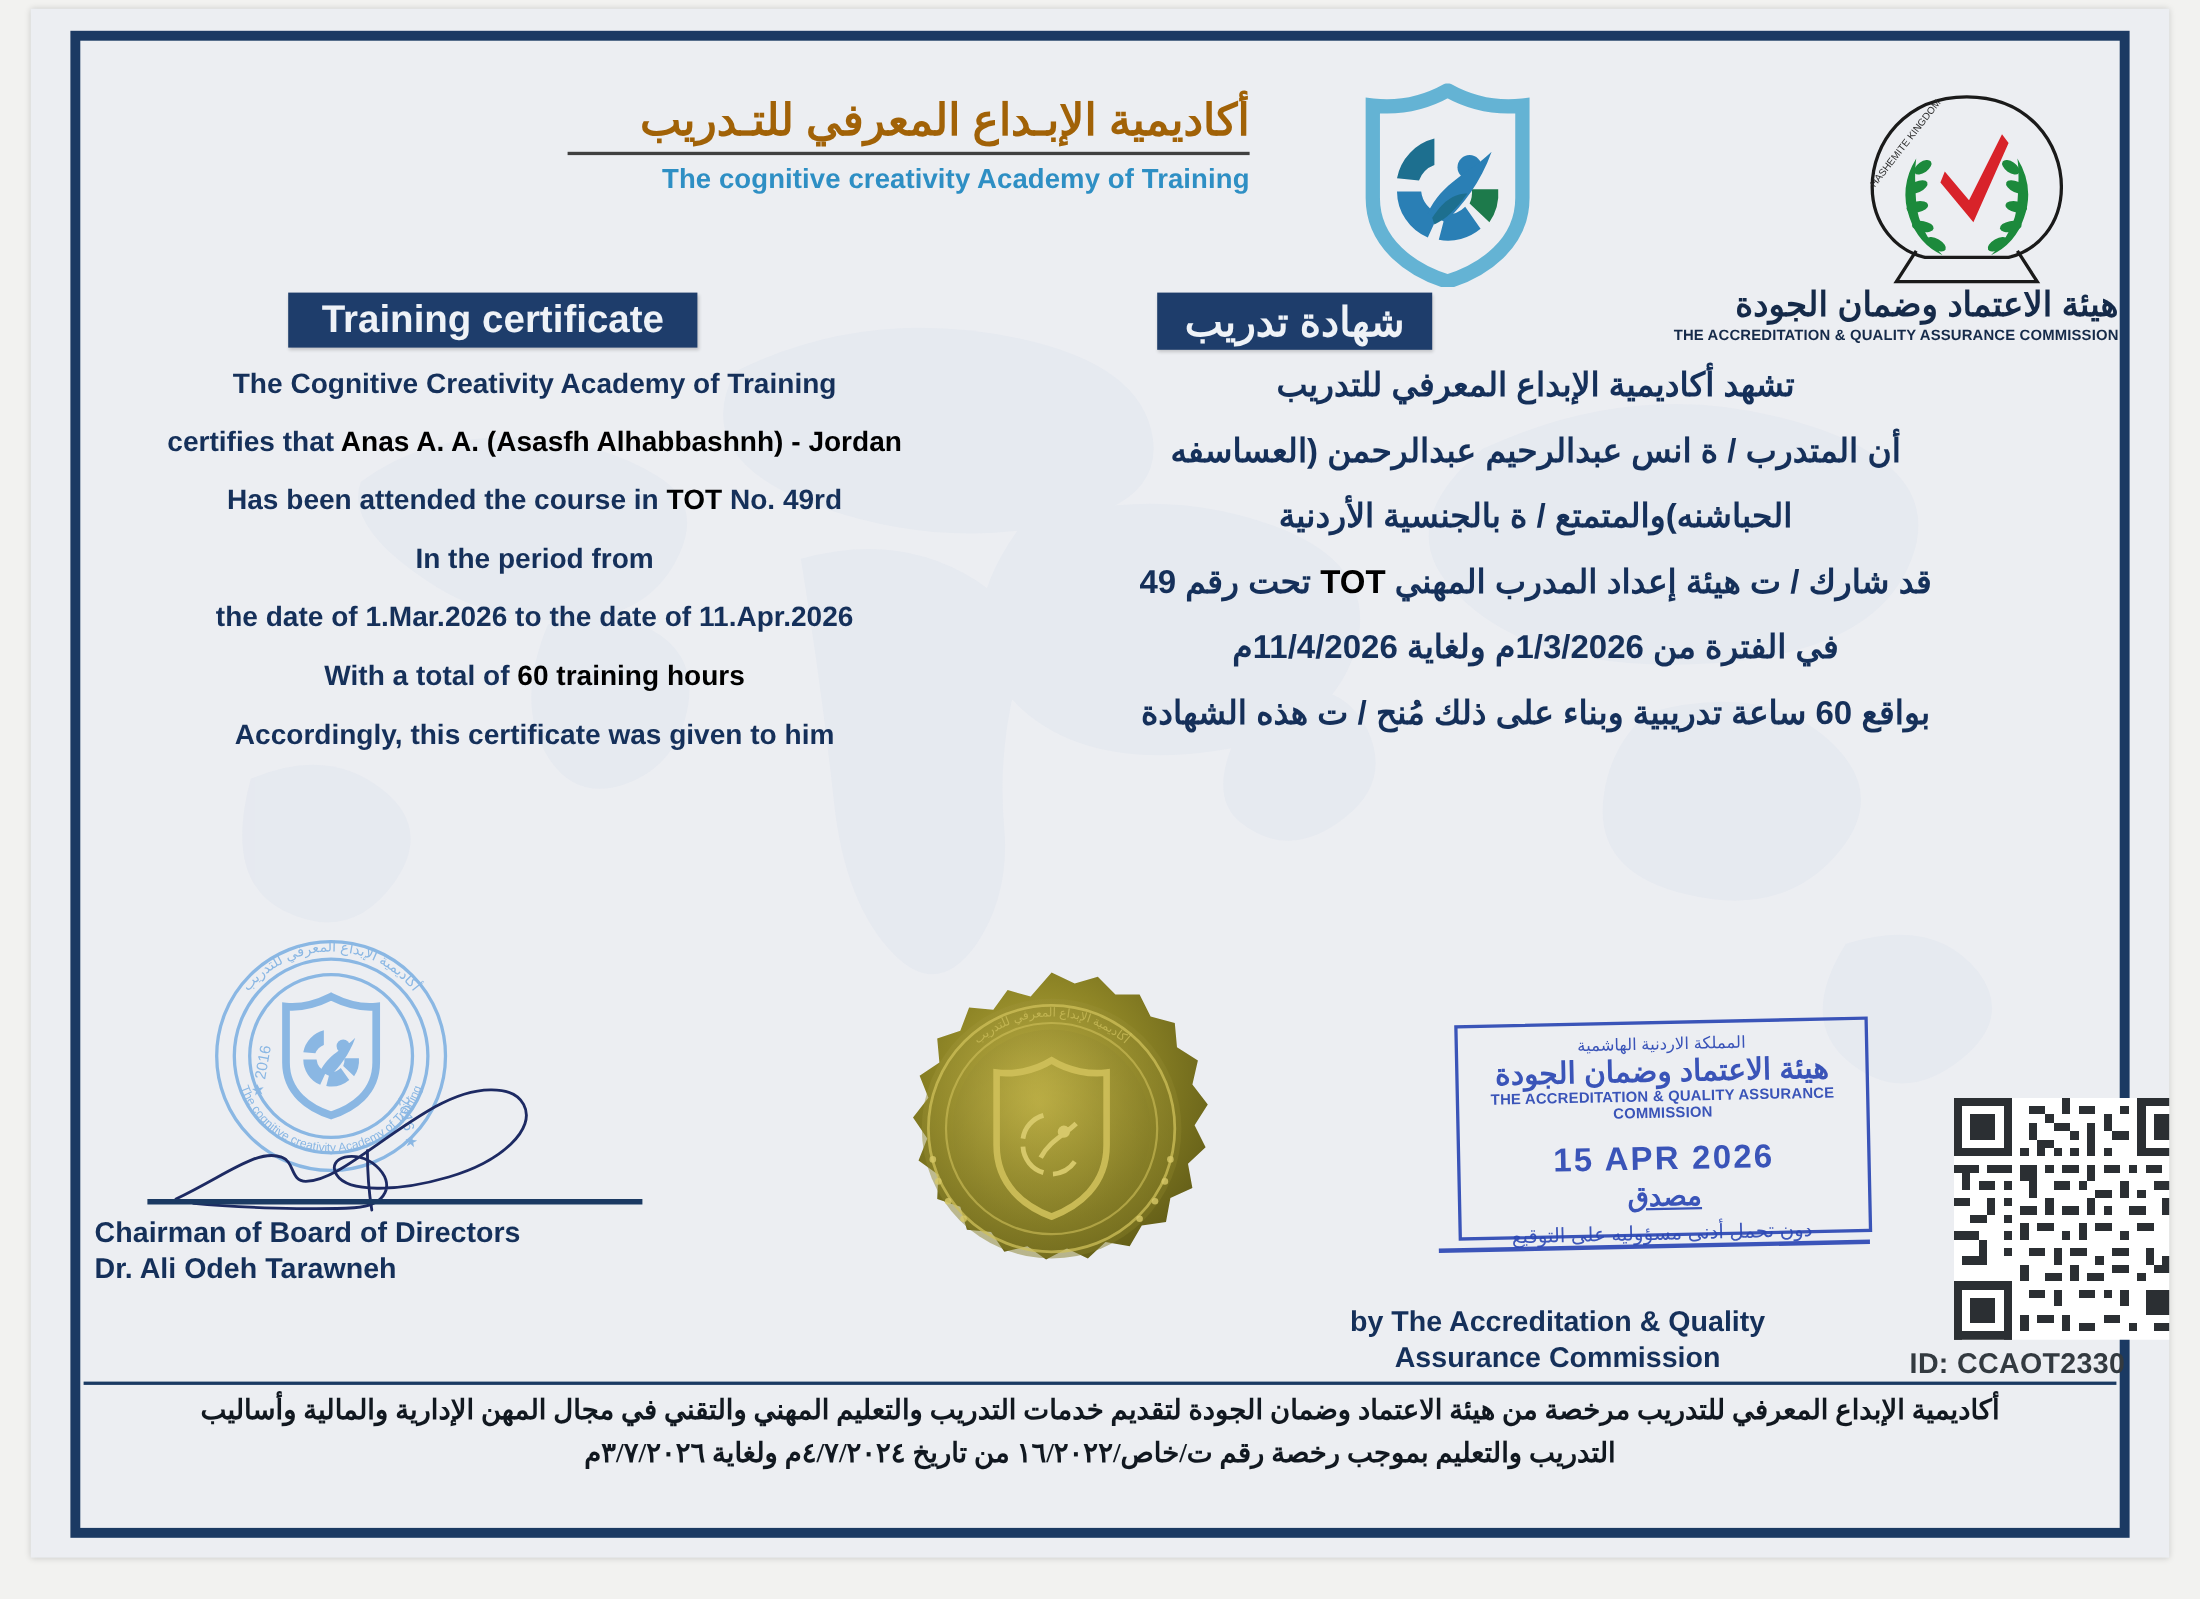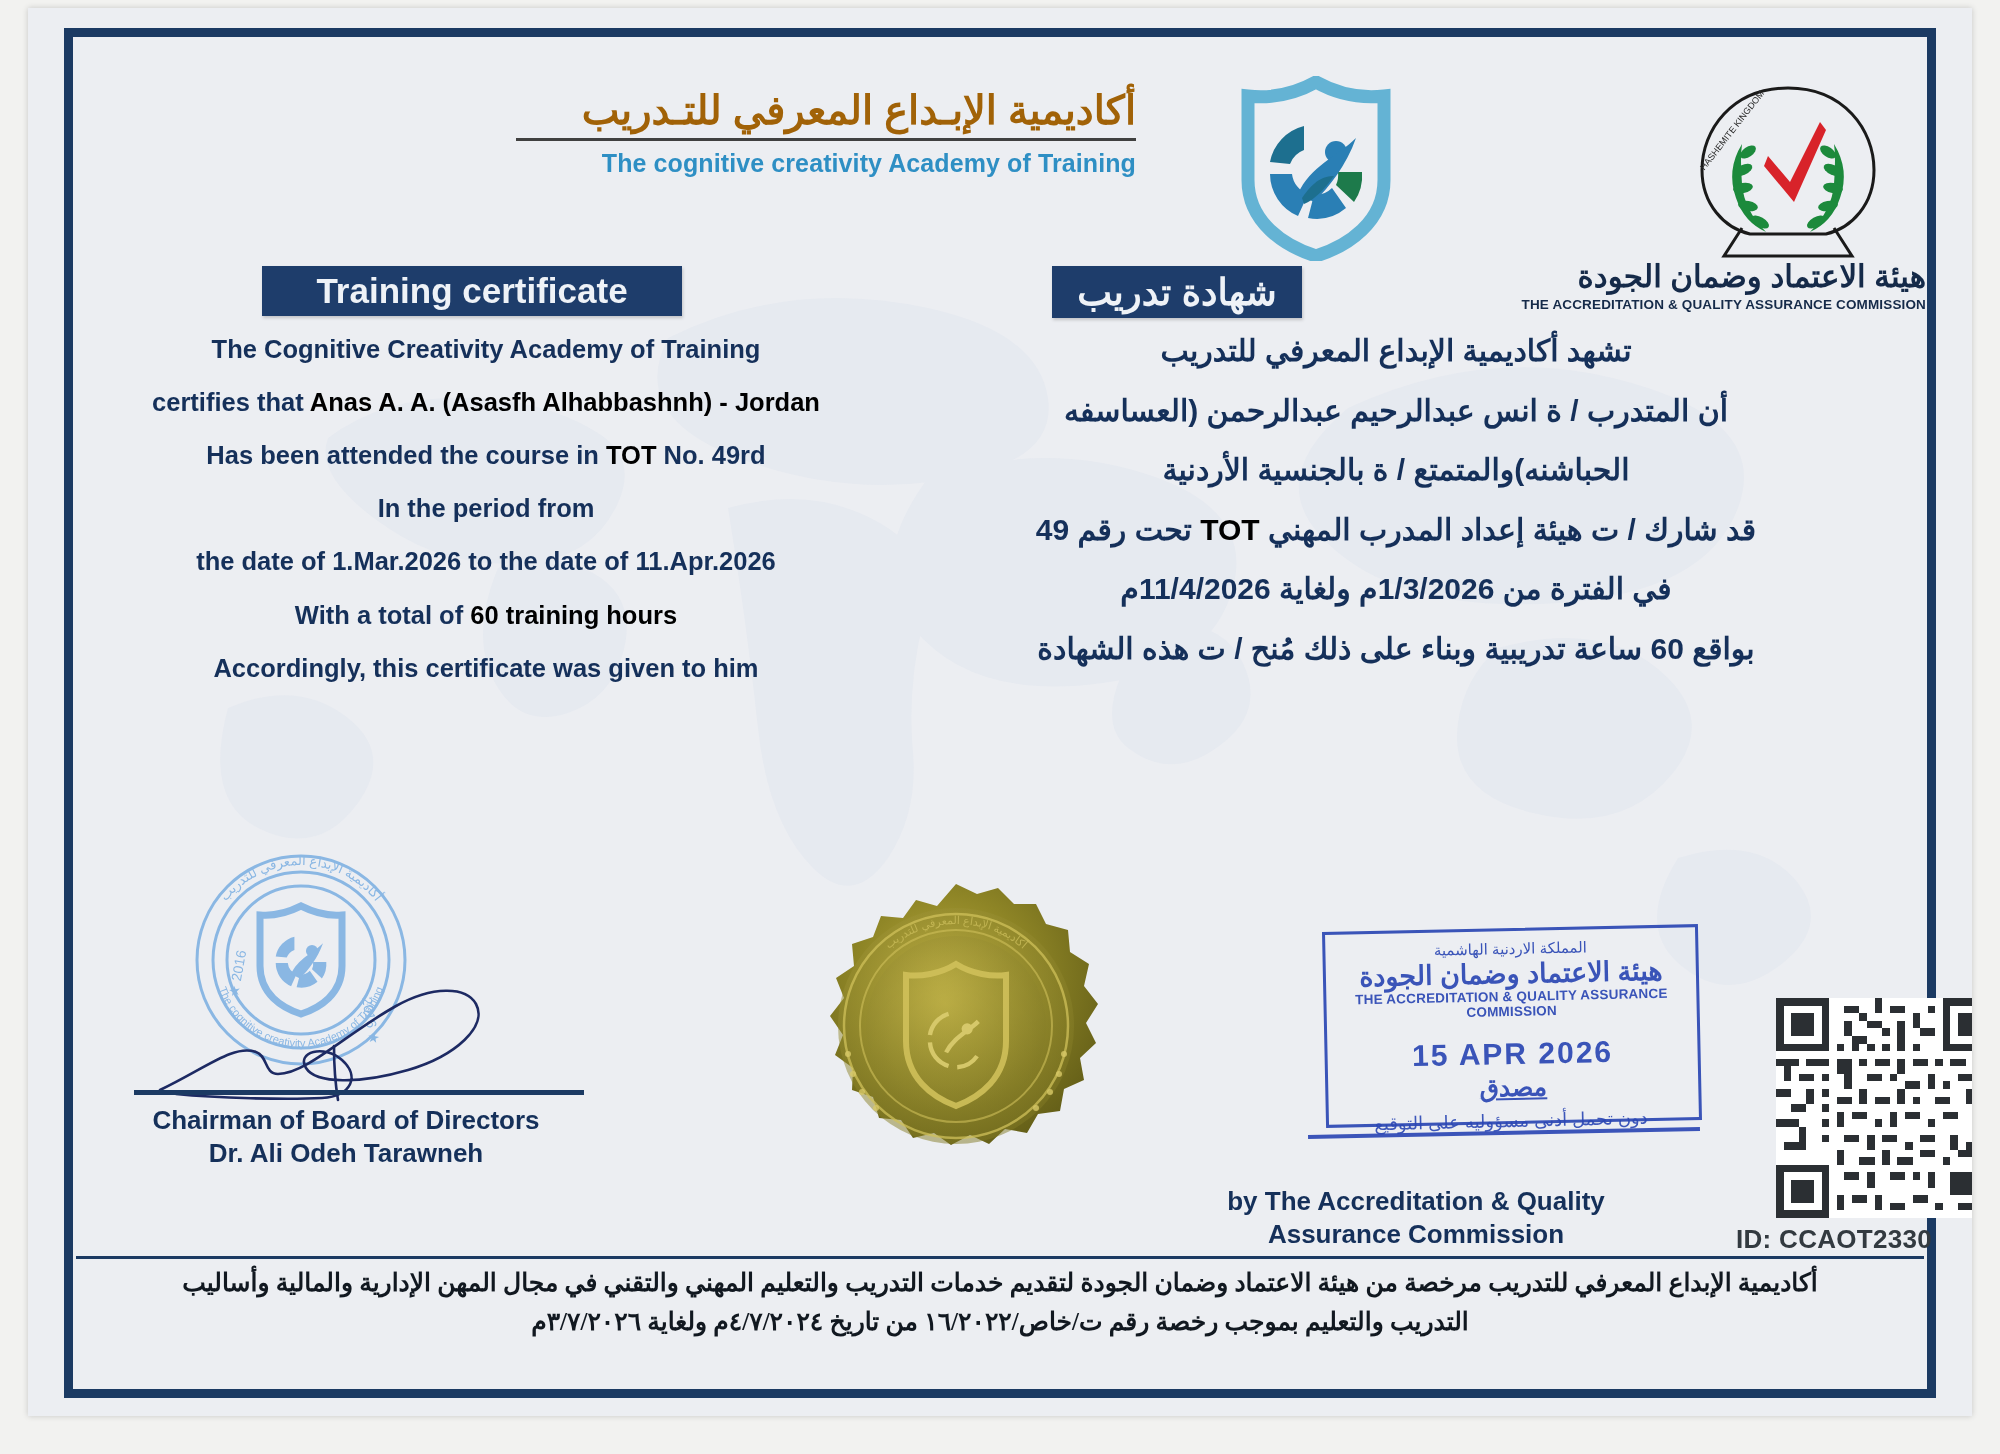--- a/index.html
+++ b/index.html
@@ -53,21 +53,21 @@
   #aqac-text{position:absolute;left:1430px;top:222px;width:420px;text-align:right;}
   .aqac-ar{font-size:31px;font-weight:bold;color:#152a49;direction:rtl;line-height:1.1;}
   .aqac-en{font-size:13.5px;font-weight:bold;color:#152a49;letter-spacing:.15px;margin-top:3px;}
 
   
   .title-bar{
     position:absolute;background:#1e3d6b;color:#eef2f7;
     font-weight:bold;text-align:center;
     box-shadow:1px 2px 3px rgba(0,0,0,.18);
   }
-  #title-en{left:186px;top:228px;width:420px;height:50px;line-height:50px;font-size:35px;}
+  #title-en{left:186px;top:228px;width:372px;height:50px;line-height:50px;font-size:35px;}
   #title-ar{left:976px;top:228px;width:250px;height:52px;line-height:54px;font-size:37px;direction:rtl;}
 
   
   #body-en{
     position:absolute;left:60px;top:296px;width:700px;
     text-align:center;color:#15305a;
   }
   #body-en .ln{font-size:25.5px;font-weight:bold;margin-bottom:22px;line-height:1.22;}
   .hl{color:#000000;}
 
@@ -76,21 +76,21 @@
     position:absolute;left:840px;top:294px;width:960px;
     text-align:center;direction:rtl;color:#15305a;
   }
   #body-ar .ln{font-size:30px;font-weight:bold;margin-bottom:22px;line-height:1.25;}
 
   
   #sig-block{position:absolute;left:10px;top:830px;width:520px;text-align:center;}
   #sig-stamp{position:absolute;left:100px;top:-20px;width:230px;height:230px;opacity:.78;}
   #sig-scribble{position:absolute;left:60px;top:80px;width:360px;height:170px;}
   #sig-line{position:absolute;left:48px;top:222px;width:450px;height:5px;background:#1b3a63;}
-  #sig-names{position:absolute;left:0;top:236px;width:520px;text-align:center;}
+  #sig-names{position:absolute;left:0;top:236px;width:520px;text-align:left;}
   #sig-names .n{font-size:26px;font-weight:bold;color:#15305a;line-height:1.25;}
 
   
   #gold-seal{position:absolute;left:730px;top:840px;width:300px;height:300px;}
 
   
   #aqac-stamp{
     position:absolute;left:1248px;top:890px;width:370px;height:190px;
     border:3px solid #2b47b4;transform:rotate(-1.2deg);
     opacity:.92;

